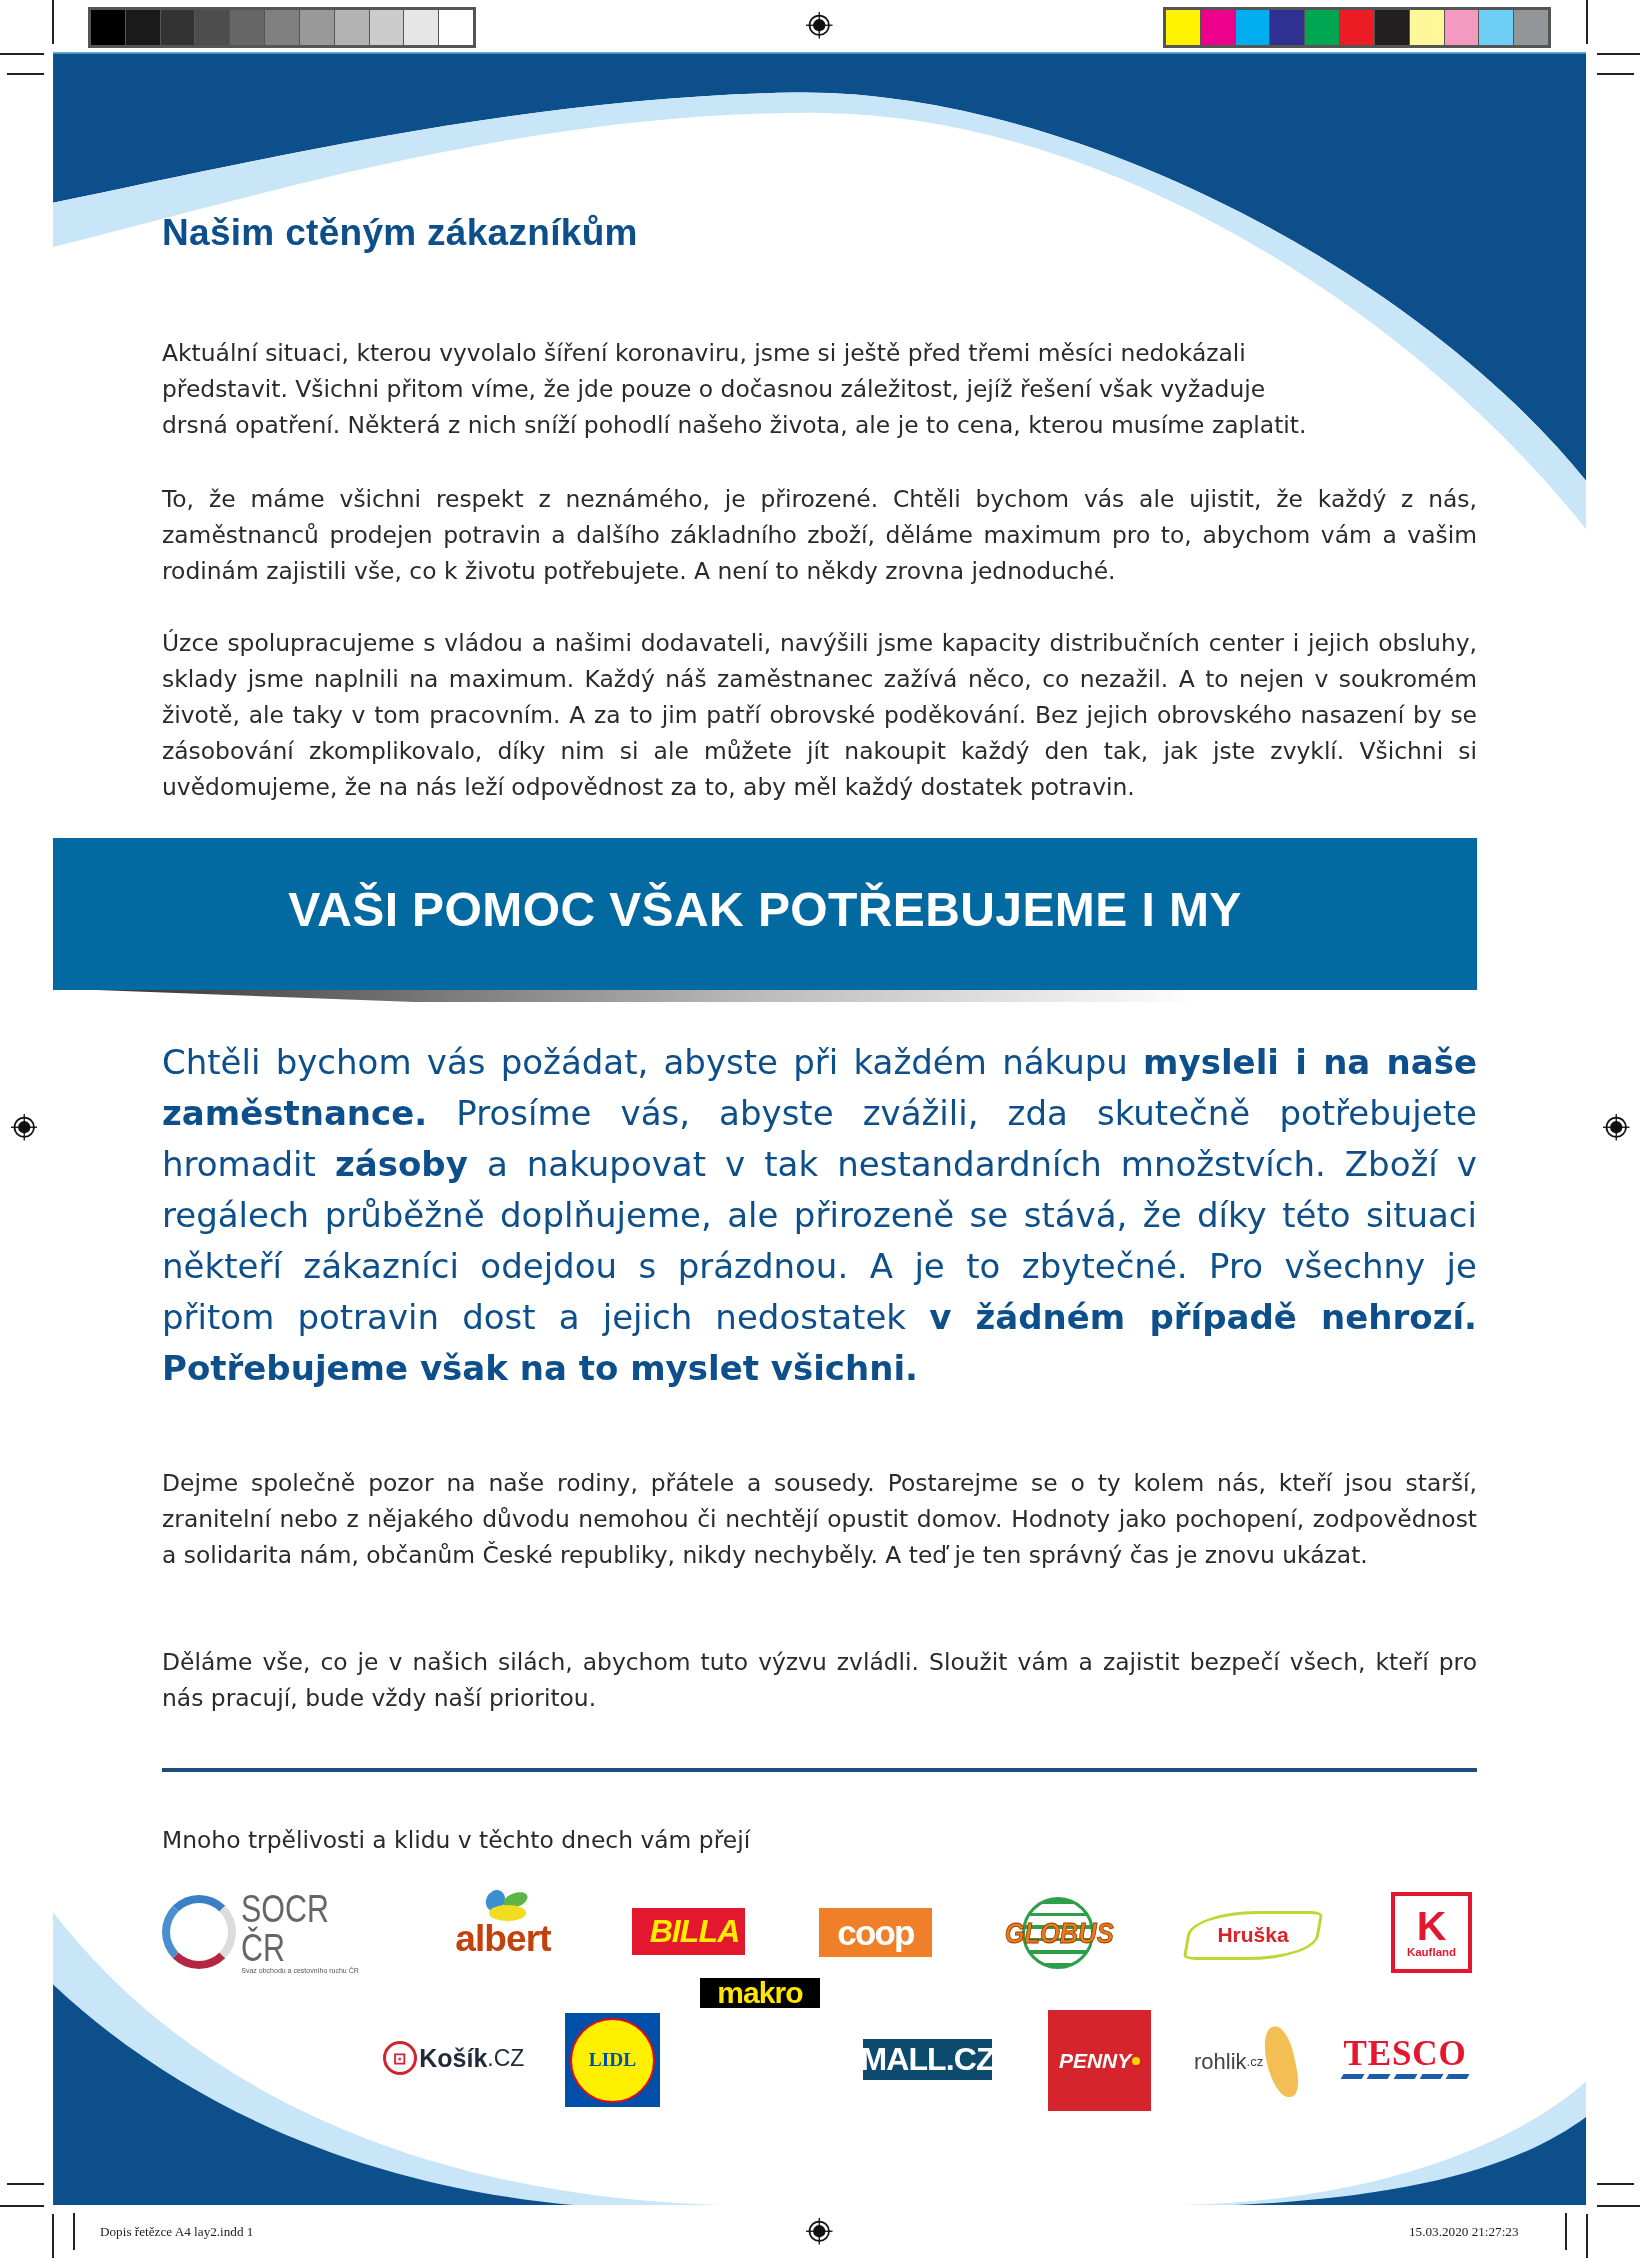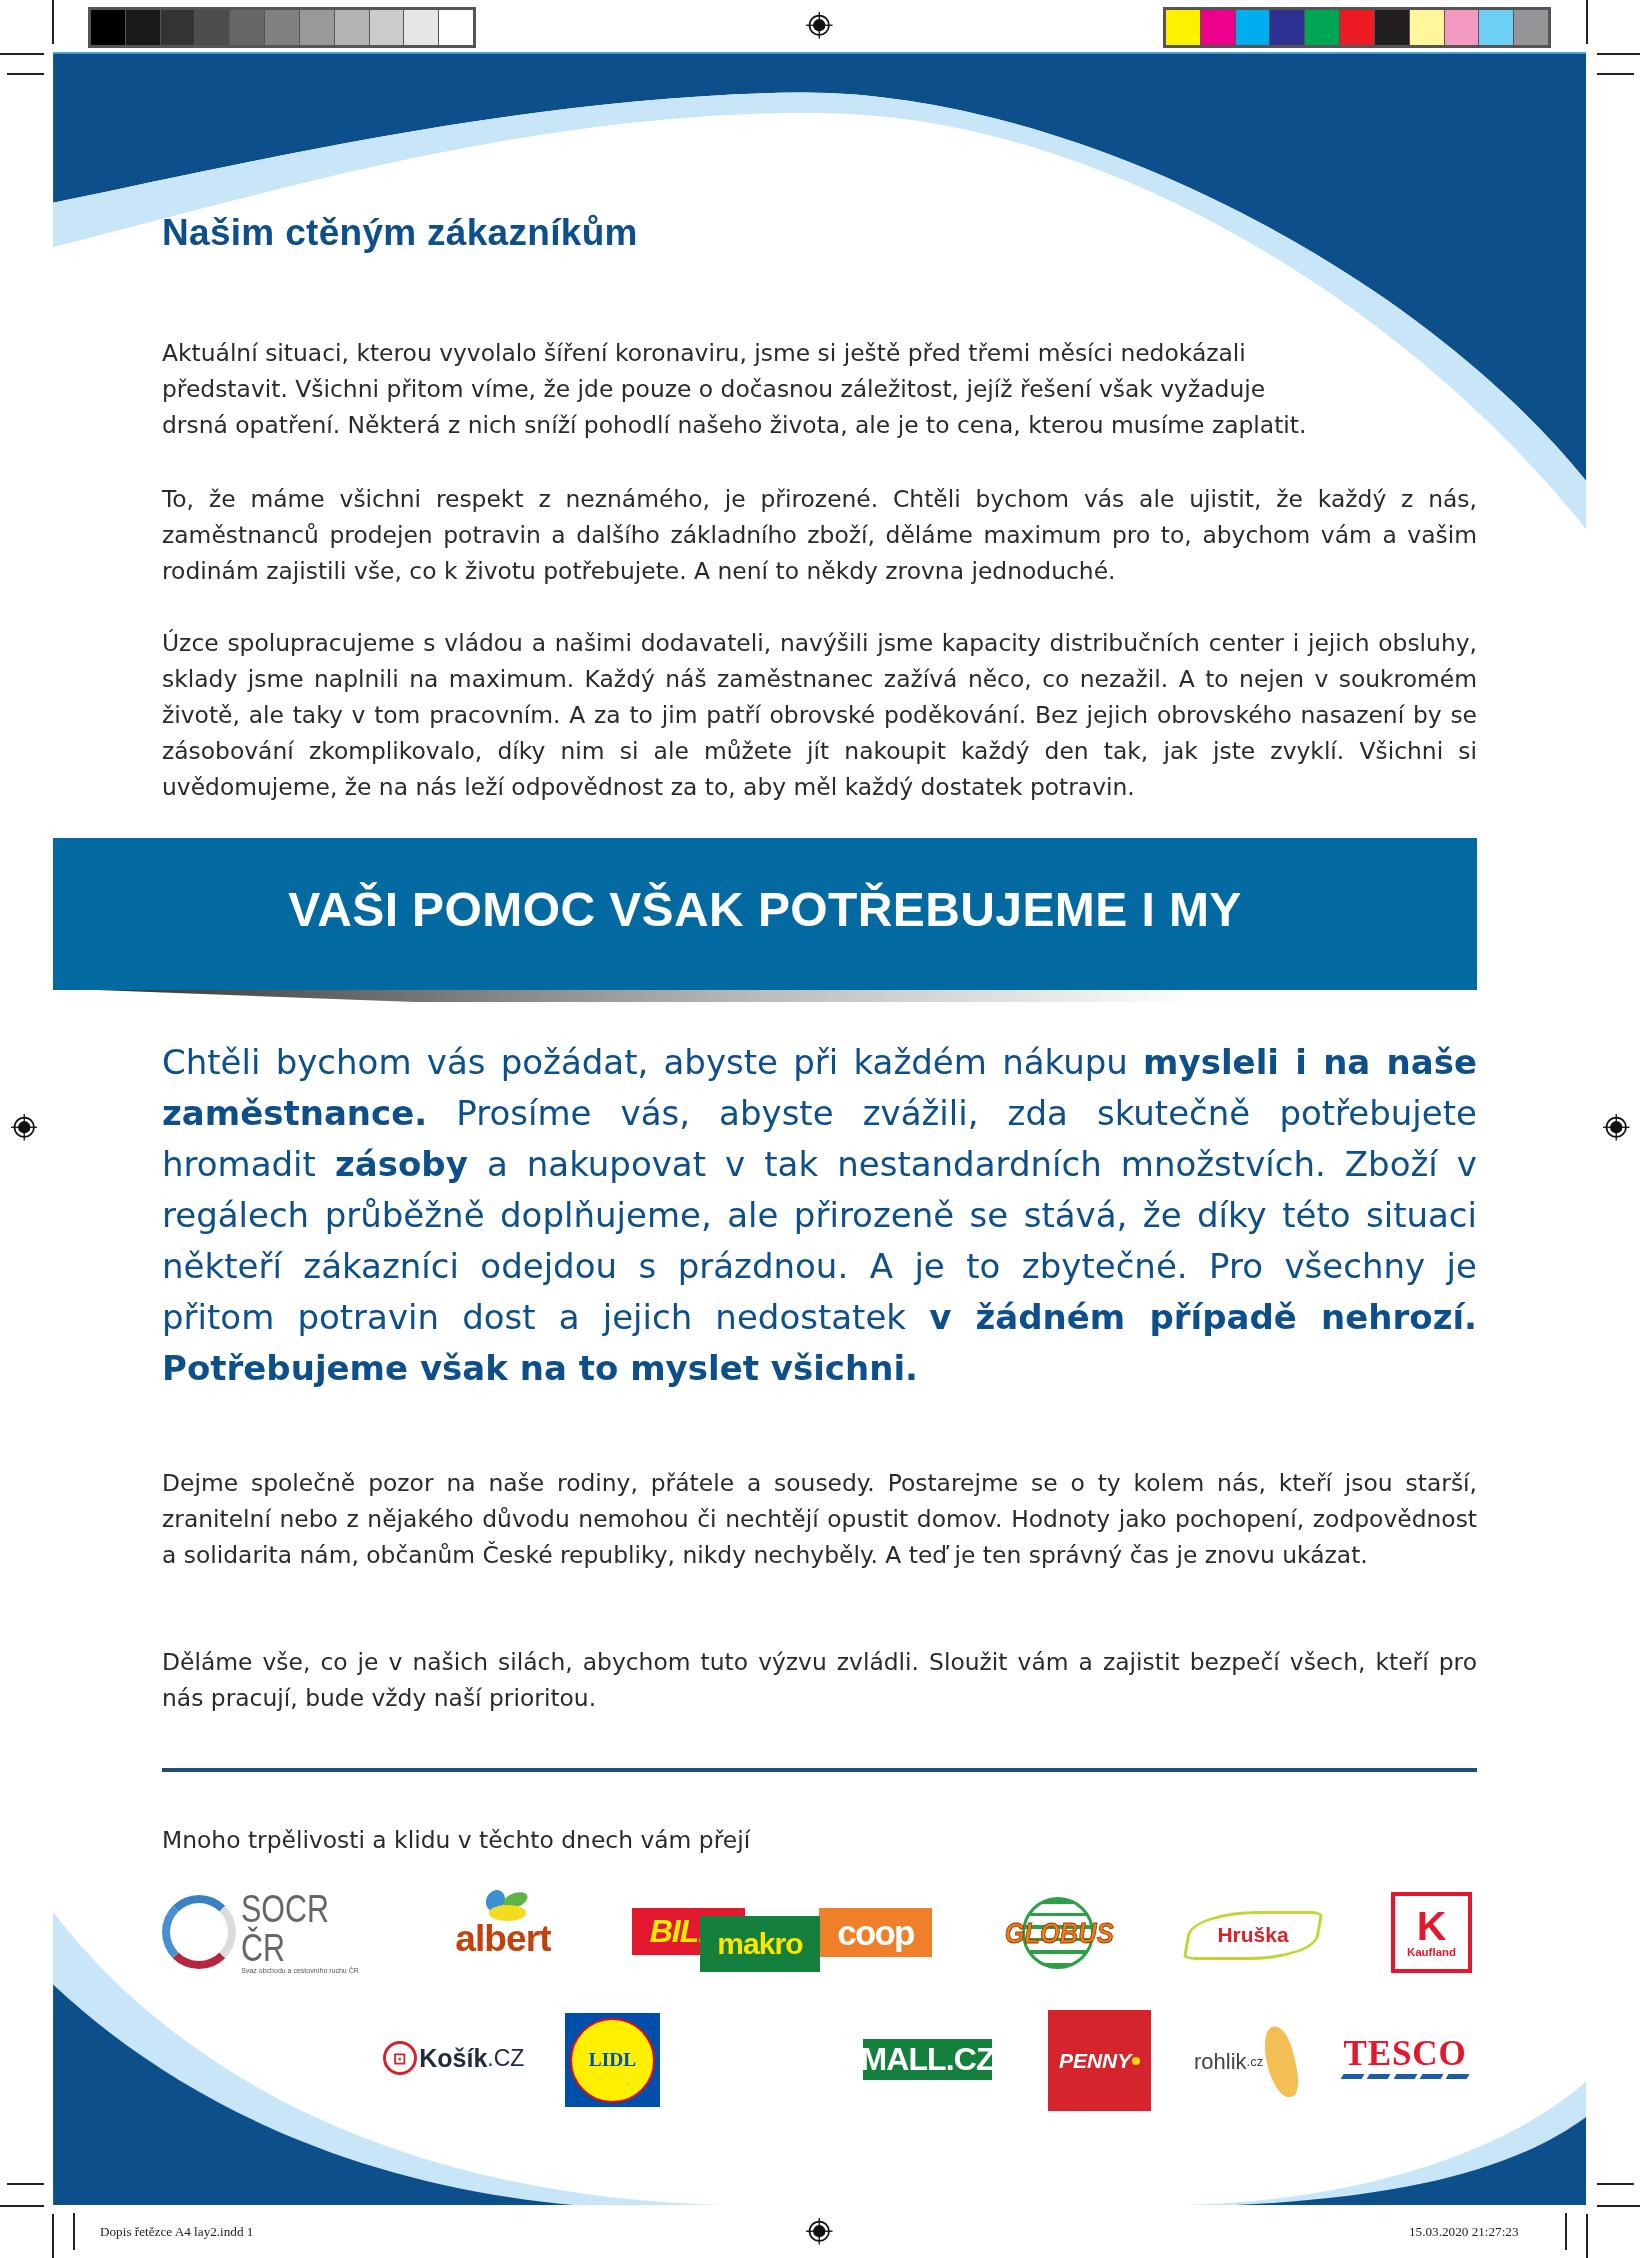--- a/index.html
+++ b/index.html
@@ -66,23 +66,23 @@
   .kauf-k { font-size: 41px; color: #e3172d; line-height: 39px; font-family: "Liberation Sans", sans-serif; }
   .kauf-word { font-size: 11.5px; color: #e3172d; }
 
   .logo-kosik { left: 374px; top: 2036px; width: 159px; height: 44px; }
   .kosik-ring { width: 34px; height: 34px; border-radius: 50%; border: 3.5px solid #d5232d; display: flex; align-items: center; justify-content: center; color: #d5232d; font-size: 16px; margin-right: 2.6px; }
   .kosik-word { font-size: 25px; color: #1f2a3a; }
   .kosik-cz { font-size: 23px; font-weight: normal; color: #1f2a3a; }
   .logo-lidl { left: 565px; top: 2013px; width: 95px; height: 94px; background: #0050aa; }
   .lidl-circle { width: 85px; height: 85px; border-radius: 50%; background: #fff000; border: 2.6px solid #e60a14; display: flex; align-items: center; justify-content: center; }
   .lidl-circle span { font-size: 19.4px; color: #0050aa; font-family: "Liberation Serif", serif; font-weight: bold; }
-  .logo-makro { left: 700px; top: 1916px; width: 120px; height: 56px; background: #15803d; }
+  .logo-makro { left: 700px; top: 1978px; width: 120px; height: 30px; background: #000000; }
   .logo-makro span { font-size: 30px; color: #ffe500; letter-spacing: -0.9px; }
-  .logo-mall { left: 863px; top: 2039px; width: 129px; height: 41px; background: #15803d; justify-content: center; }
+  .logo-mall { left: 863px; top: 2039px; width: 129px; height: 41px; background: #0c4a6e; justify-content: center; }
   .logo-mall span { font-size: 32px; color: #fff; letter-spacing: -0.9px; }
   .logo-penny { left: 1048px; top: 2010px; width: 103px; height: 101px; background: #d5242c; }
   .logo-penny span { font-size: 21px; color: #fff; font-style: italic; }
   .logo-penny i { display: inline-block; width: 8px; height: 8px; border-radius: 50%; background: #ffd500; margin-left: 0.9px; }
   .logo-rohlik { left: 1187px; top: 2019px; width: 115px; height: 85px; }
   .rohlik-word { font-size: 22px; font-weight: normal; color: #444; display: flex; flex-direction: row; align-items: flex-end; line-height: 23px; }
   .rohlik-word small { font-size: 13.2px; }
   .croissant { width: 28px; height: 72px; background: #f3bf55; border-radius: 50% 50% 40% 60%; margin-left: 3.5px; transform: rotate(-12deg); }
   .logo-tesco { left: 1332px; top: 2031px; width: 146px; height: 53px; flex-direction: column; }
   .tesco-word { font-size: 35px; color: #e3172d; font-family: "Liberation Serif", serif; letter-spacing: 0.9px; line-height: 35px; }

